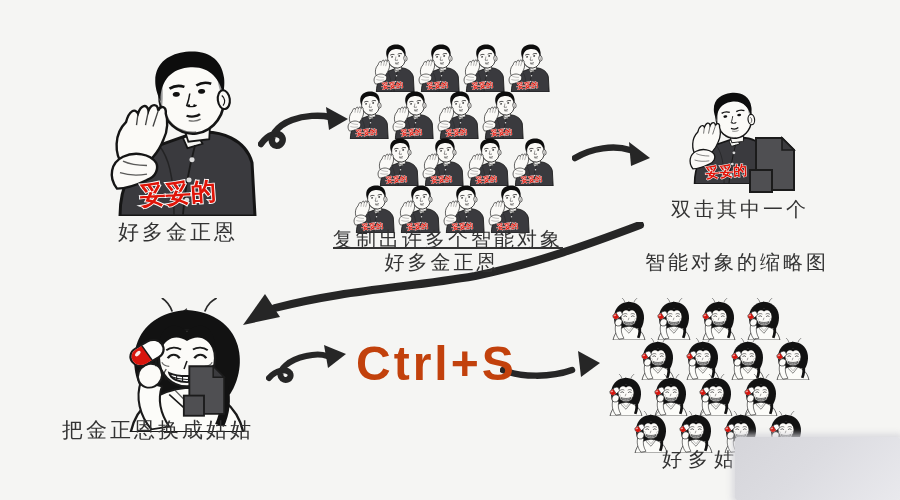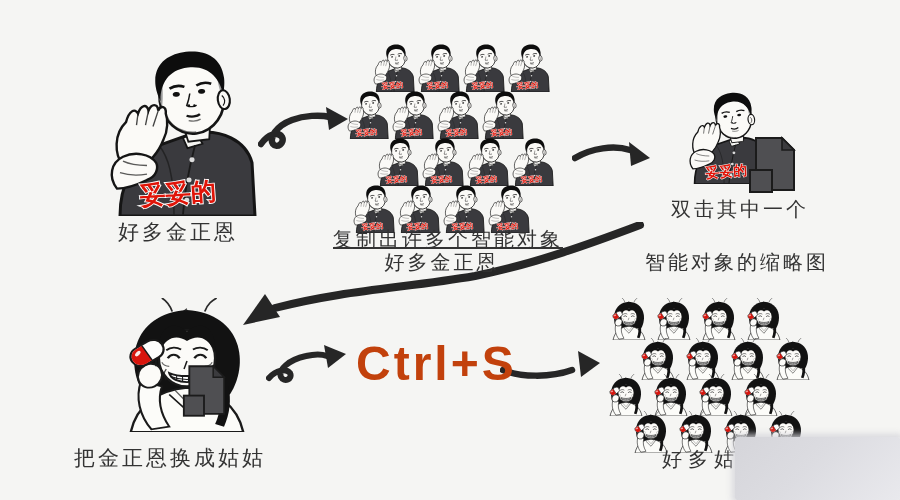--- a/index.html
+++ b/index.html
@@ -198,21 +198,21 @@
     <path d="M405 3 C360 20 300 42 240 54 C170 66 110 68 40 86" stroke="#262626" stroke-width="8" fill="none" stroke-linecap="round"></path>
     <polygon points="8,103 30,72 45,95" fill="#262626"></polygon>
   </svg>
 
   <svg class="abs fig" style="left:113px;top:298px;" width="148" height="134" viewBox="0 0 100 100" preserveAspectRatio="none">
     <use href="#aunt-fig"></use>
   </svg>
   <svg class="abs fig" style="left:182px;top:362px;z-index:4;" width="44" height="58" viewBox="0 0 48 58">
     <use href="#doc-icon"></use>
   </svg>
-  <div class="caption" style="left:170px;top:416px;font-size:21px;margin-top:28px;">把金正恩换成姑姑</div>
+  <div class="caption" style="left:158px;top:416px;font-size:21px;">把金正恩换成姑姑</div>
 
   <svg class="arrow" style="left:266px;top:340px;" width="88" height="50" viewBox="0 0 88 50">
     <path d="M3 38 C10 30 20 28 24 33 C27 39 18 43 15 37 C12 30 22 20 40 16 C48 14 56 14 61 16" stroke="#262626" stroke-width="6" fill="none" stroke-linecap="round"></path>
     <polygon points="80,14 58,5 62,28" fill="#262626"></polygon>
   </svg>
 
   <div class="shortcut">Ctrl+S</div>
 
   <svg class="arrow" style="left:500px;top:346px;" width="104" height="36" viewBox="0 0 104 36">
     <path d="M3 24 C20 31 50 32 72 24" stroke="#262626" stroke-width="6.5" fill="none" stroke-linecap="round"></path>

